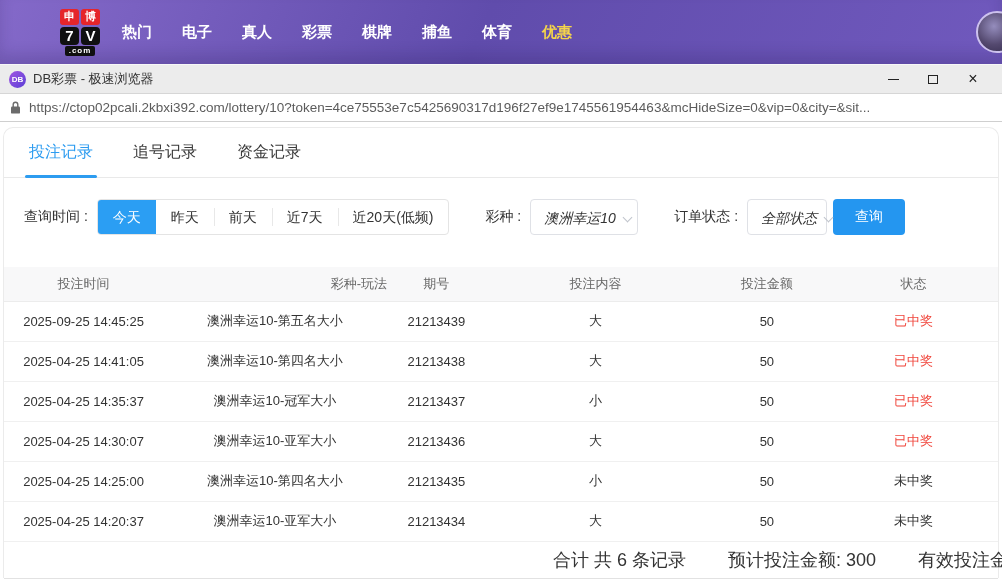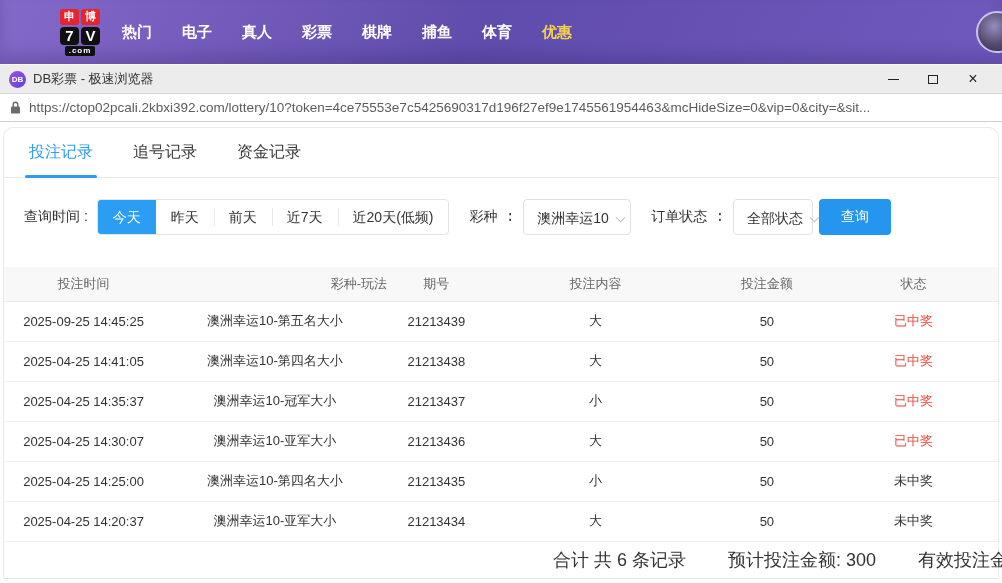--- a/index.html
+++ b/index.html
@@ -59,26 +59,26 @@
   .filter-label { font-size:14px; color:#333; margin-right:9px; white-space:nowrap; }
   .time-group { display:flex; border:1px solid #e4e4e4; border-radius:4px; overflow:hidden;justify-content:center; }
   .time-opt { padding:0 15px; height:34px; line-height:34px; font-size:14px; color:#333;
               cursor:pointer; position:relative; white-space:nowrap; }
   .time-opt + .time-opt::before { content:""; position:absolute; left:0; top:8px; bottom:8px;
               width:1px; background:#e8e8e8; }
   .time-opt.active { background:#2b9ef3; color:#fff; }
   .time-opt.active + .time-opt::before { display:none; }
   .sel { display:flex; align-items:center; justify-content:space-between; border:1px solid #dfe1e6;
          border-radius:4px; height:36px; padding:4px 10px 0 13px; font-size:14px; color:#333;
-         background:#fff; cursor:pointer; white-space:nowrap; }
+         background:#fff; cursor:pointer; white-space:nowrap;font-style:italic; }
   .sel-lottery { width:108px; }
   .sel-status { width:80px; }
   .chev { width:7px; height:7px; border-right:1.4px solid #c0c4cc; border-bottom:1.4px solid #c0c4cc;
           transform:rotate(45deg); margin-left:8px; margin-top:-4px; flex:none; }
-  .ml30 { margin-left:20px;font-family:Liberation Mono, monospace; }
+  .ml30 { margin-left:36px; }
   .search-btn { margin-left:6px; width:72px; height:36px; background:#2496f0; color:#fff;
           font-size:14px; border:none; border-radius:4px; cursor:pointer; }
 
   .table-area { margin-top:32px; }
   table { width:100%; border-collapse:collapse; table-layout:fixed; }
   col.c1{width:16%} col.c2{width:22.5%} col.c3{width:10%} col.c4{width:22%} col.c5{width:12.5%} col.c6{width:17%}
   thead th { height:34px; background:#f8f8f9; font-weight:400; font-size:13px; color:#666;
              text-align:center; border-bottom:1px solid #ececec; }
   thead th.nudge span { position:relative; left:84px; }
   tbody td { height:40px; text-align:center; font-size:13px; color:#333;

